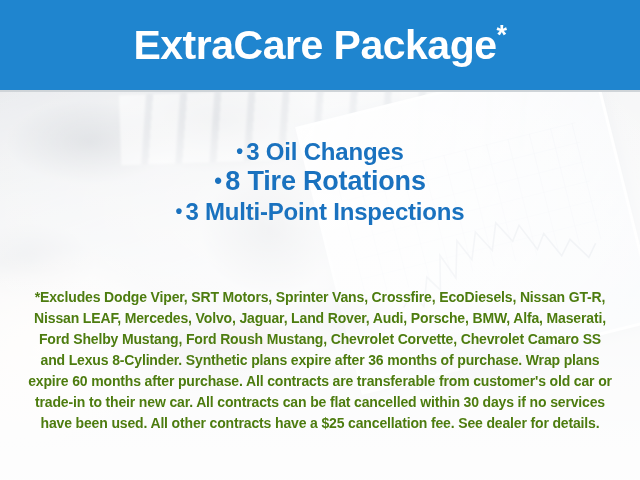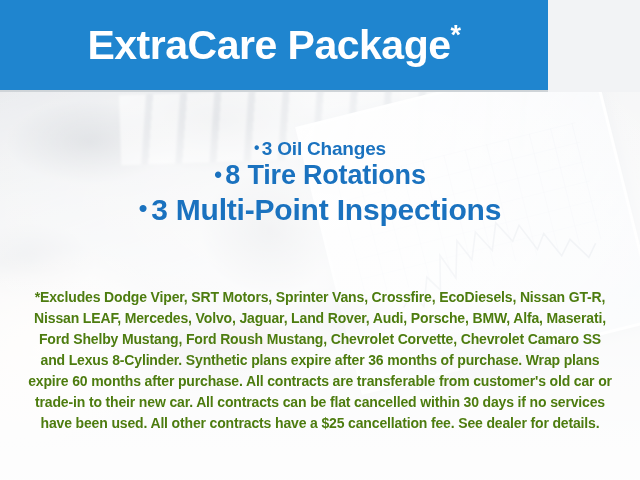--- a/index.html
+++ b/index.html
@@ -145,21 +145,21 @@
     inset: 0;
     background:
       radial-gradient(ellipse 420px 200px at 320px 120px, rgba(255,255,255,0.55), rgba(255,255,255,0.18) 70%, rgba(255,255,255,0) 100%);
   }
 
   
   .header-banner {
     position: absolute;
     left: 0;
     top: 0;
-    width: 548px;
+    width: 640px;
     height: 92px;
     background: #1f85cf;
     display: flex;
     align-items: center;
     justify-content: center;
     box-sizing: border-box;
     border-bottom: 2px solid #cfd4d8;
   }
   .header-title {
     color: #ffffff;
@@ -190,23 +190,23 @@
     white-space: nowrap;
     letter-spacing: -0.2px;
   }
   .benefit-line .dot {
     color: #1a72bf;
     font-size: 0.82em;
     position: relative;
     top: -0.12em;
     margin-right: 0.16em;
   }
-  .benefit-line.size-1 { font-size: 19px; }
+  .benefit-line.size-1 { font-size: 24px; }
   .benefit-line.size-2 { font-size: 27px; }
-  .benefit-line.size-3 { font-size: 30px; }
+  .benefit-line.size-3 { font-size: 24px; }
 
   
   .disclaimer {
     position: absolute;
     left: 28px;
     top: 287px;
     width: 584px;
     text-align: center;
     color: #4d7c0f;
     font-size: 14px;

